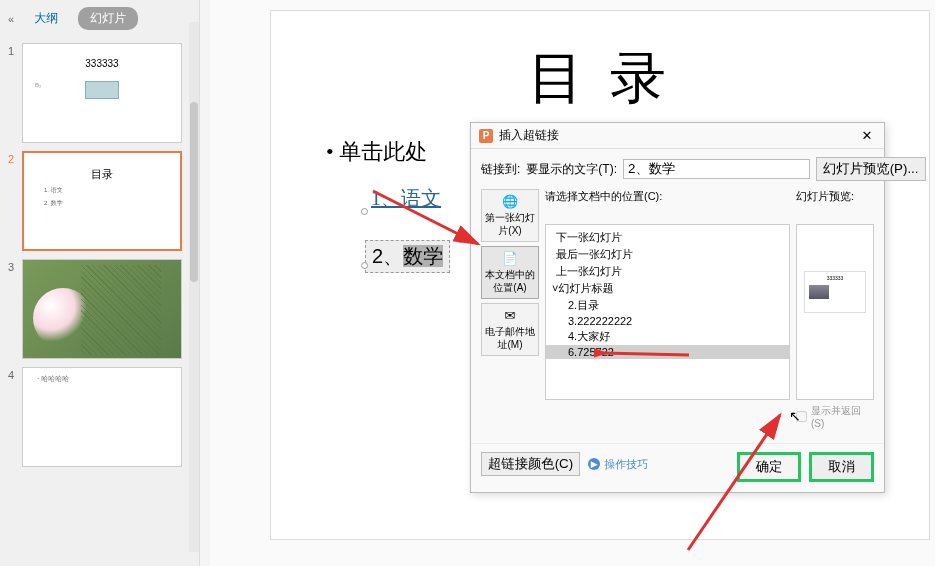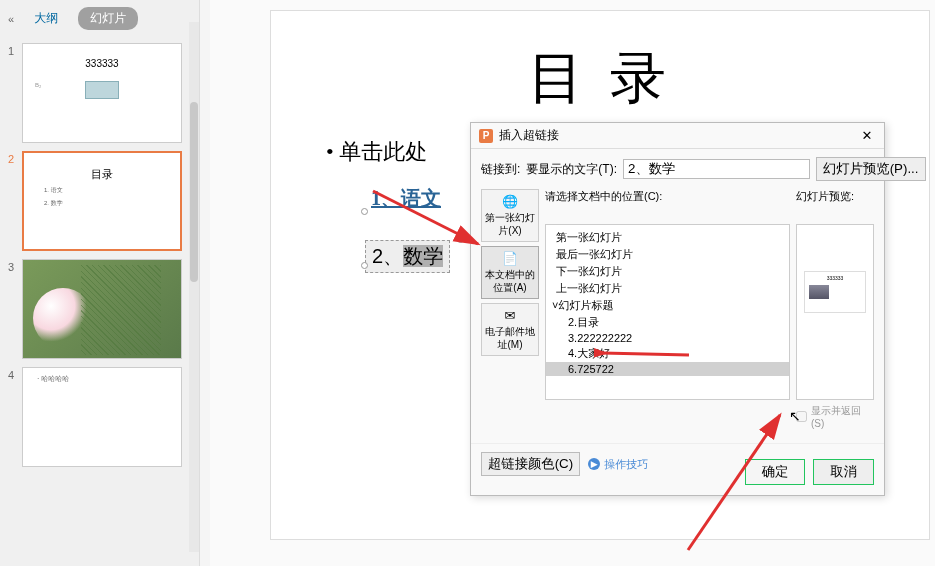--- a/index.html
+++ b/index.html
@@ -29,21 +29,21 @@
     .thumb4-title { text-align: center; margin-top: 14px; font-size: 11px; }
     .thumb4-sub { font-size: 7px; color: #666; margin-left: 14px; margin-top: 6px; }
 
     .scrollbar-v { position: absolute; right: 0; top: 22px; width: 10px; height: 530px; background: #e8e8e8; }
     .scrollbar-thumb { width: 8px; height: 180px; background: #c8c8c8; border-radius: 4px; margin: 80px auto 0; }
 
     .canvas { position: absolute; left: 210px; top: 0; width: 725px; height: 566px; background: #fafafa; }
     .slide { position: absolute; left: 60px; top: 10px; width: 660px; height: 530px; background: #fff; border: 1px solid #ddd; }
     .slide-title { font-size: 56px; text-align: center; margin-top: 30px; font-family: "SimSun"; letter-spacing: 6px; }
     .bullet-text { font-size: 22px; margin-left: 55px; margin-top: 20px; font-family: "SimSun"; }
-    .link-text { display: inline-block; font-size: 20px; color: #2a6496; text-decoration: underline; margin-left: 100px; margin-top: 18px; font-family: "SimSun"; font-weight: bold; }
+    .link-text { display: inline-block; font-size: 20px; color: #2a6496; text-decoration: underline; margin-left: 100px; margin-top: 18px; font-family: "SimSun"; }
     .text-sel-box { display: inline-block; border: 1px dashed #999; background: rgba(200,200,200,0.3); font-size: 20px; padding: 2px 6px; margin-left: 94px; margin-top: 28px; font-family: "SimSun"; }
     .text-sel-box .sel { background: #b0b0b0; }
     .handle { position: absolute; width: 7px; height: 7px; background: #fff; border: 1px solid #999; border-radius: 50%; }
 
     .dialog { position: absolute; left: 470px; top: 122px; width: 415px; background: #f9f9f9; border: 1px solid #bbb; box-shadow: 2px 2px 8px rgba(0,0,0,0.15); font-size: 12px; }
     .dlg-title { display: flex; align-items: center; justify-content: space-between; padding: 4px 8px; border-bottom: 1px solid #ddd; }
     .dlg-title-left { display: flex; align-items: center; gap: 6px; }
     .dlg-app-icon { width: 14px; height: 14px; background: #e97b44; border-radius: 2px; display:inline-flex; align-items:center; justify-content:center; color:#fff; font-size:10px; font-weight:bold;}
     .dlg-close { width: 18px; font-size: 13px; text-align: center; cursor: pointer; }
 
@@ -68,21 +68,21 @@
 
     .preview-col { width: 78px; }
     .preview-box { border: 1px solid #ccc; background: #fff; height: 176px; display:flex; align-items:flex-start; justify-content:center; padding-top: 46px;}
     .preview-thumb { width: 62px; height: 42px; border: 1px solid #ddd; background: #fff; font-size: 5px; text-align: center; padding-top: 3px;}
     .preview-thumb-img { width: 20px; height: 14px; background: linear-gradient(#889, #556); margin: 4px 0 0 4px; }
     .show-return { font-size: 10px; color: #999; padding: 4px 0; display:flex; align-items:center; gap:4px;}
     .show-return input[type=checkbox]{ width:11px; height:11px; }
 
     .dlg-footer { display: flex; align-items: flex-start; justify-content: space-between; padding: 8px 10px 10px; border-top: 1px solid #eee; }
     .footer-left { display:flex; gap:8px; align-items:center;}
-    .btn { border: 1px solid #22c55e; background: #eee; padding: 3px 16px; cursor: pointer; margin-top: 7px; }
+    .btn { border: 3px solid #22c55e; background: #eee; padding: 3px 16px; cursor: pointer; }
     .btn.primary { background: #f5f5f5; }
     .op-tips { color: #4a8bd6; font-size: 11px; display: flex; align-items: center; gap: 4px; cursor: pointer; }
     .op-tips-icon { width: 12px; height: 12px; border-radius: 50%; background: #4a8bd6; color: #fff; display: inline-flex; align-items: center; justify-content: center; font-size: 9px; }
 
     .arrow-red { position: absolute; pointer-events: none; }
     .arrow1 { left: 368px; top: 186px; }
     .arrow2 { left: 594px; top: 343px; }
     .arrow3 { left: 680px; top: 405px; }
     .cursor-img { position:absolute; left:789px; top:408px; font-size:14px; pointer-events:none;}
   </style>
@@ -167,23 +167,22 @@
         <span>本文档中的位置(A)</span>
       </div>
       <div class="link-to-btn">
         <div style="font-size:13px;">✉</div>
         <span>电子邮件地址(M)</span>
       </div>
     </div>
     <div class="mid-col">
       <div class="mid-label">请选择文档中的位置(C):</div>
       <div class="tree-box">
-        <div class="tree-item lvl1">第一张幻灯片</div>
+        <div class="tree-item lvl1">下一张幻灯片</div>
         <div class="tree-item lvl1">最后一张幻灯片</div>
-        <div class="tree-item lvl1">下一张幻灯片</div>
         <div class="tree-item lvl1">上一张幻灯片</div>
         <div class="tree-item lvl1b">˅幻灯片标题</div>
         <div class="tree-item lvl2">2.目录</div>
         <div class="tree-item lvl2">3.222222222</div>
         <div class="tree-item lvl2">4.大家好</div>
         <div class="tree-item lvl2 selected">6.725722</div>
       </div>
     </div>
     <div class="preview-col">
       <div class="mid-label">幻灯片预览:</div>

